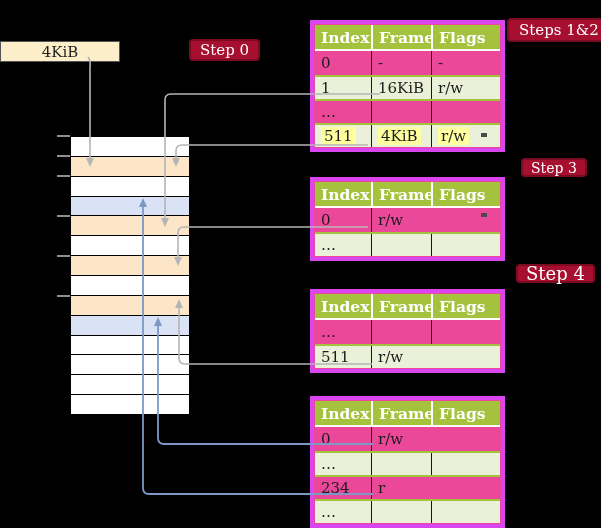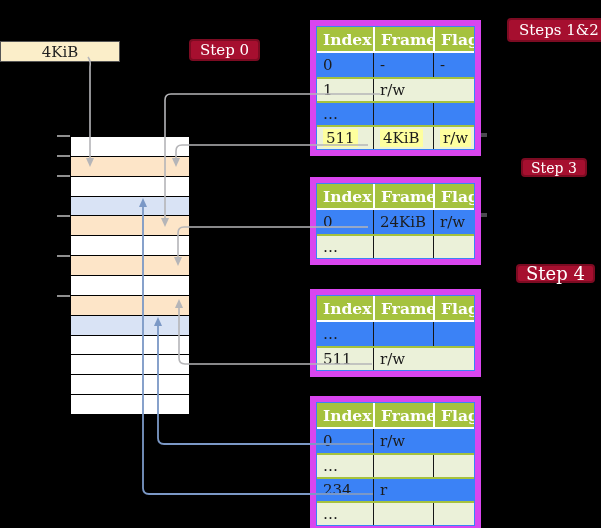--- a/index.html
+++ b/index.html
@@ -34,22 +34,22 @@
   .mem-row{flex:1;border-bottom:1px solid #000;}
   .mem-row:last-child{border-bottom:none;}
   .mem-row.white{background:#ffffff;}
   .mem-row.orange{background:#fde5c8;}
   .mem-row.blue{background:#d9e3f5;}
   .stack-tick{
     position:absolute;left:57px;width:13px;height:2px;background:#8f8f8f;z-index:1;
   }
   
   .ptable{
-    position:absolute;left:310px;width:171px;
-    background:#3b82f6;border:6px solid #d946ef;padding:1px;
+    position:absolute;left:310px;width:195px;
+    background:#ec4899;border:4px solid #d946ef;padding:1px;
     box-sizing:border-box;z-index:1;
   }
   .trow{display:grid;grid-template-columns:56px 60px 1fr;box-sizing:border-box;}
   .trow.thead{height:26px;background:#a5c23e;border-bottom:2px solid #fff;}
   .trow.body{height:24px;}
   .trow.body + .trow.body{border-top:2px solid #a5c23e;}
   .trow.body.shade{background:#ebf1d9;}
   .tcell{
     display:flex;align-items:center;padding-left:6px;box-sizing:border-box;
     font-size:15px;color:#1c1c1c;border-left:1px solid #161616;overflow:hidden;
@@ -110,20 +110,21 @@
       <div class="tcell">Frame</div>
       <div class="tcell">Flags</div>
     </div>
     <div class="trow body">
       <div class="tcell">0</div>
       <div class="tcell">-</div>
       <div class="tcell">-</div>
     </div>
     <div class="trow body shade">
       <div class="tcell">1</div>
+      <div class="tcell">16KiB</div>
       <div class="tcell">r/w</div>
     </div>
     <div class="trow body">
       <div class="tcell">…</div>
       <div class="tcell"></div>
       <div class="tcell"></div>
     </div>
     <div class="trow body shade">
       <div class="tcell">
         <span class="hl">511</span>
@@ -137,21 +138,20 @@
     </div>
   </div>
 <div class="ptable" style="top:177px;">
     <div class="trow thead">
       <div class="tcell">Index</div>
       <div class="tcell">Frame</div>
       <div class="tcell">Flags</div>
     </div>
     <div class="trow body">
       <div class="tcell">0</div>
-      <div class="tcell">24KiB</div>
       <div class="tcell">r/w</div>
     </div>
     <div class="trow body shade">
       <div class="tcell">…</div>
       <div class="tcell"></div>
       <div class="tcell"></div>
     </div>
   </div>
 <div class="ptable" style="top:289px;">
     <div class="trow thead">

